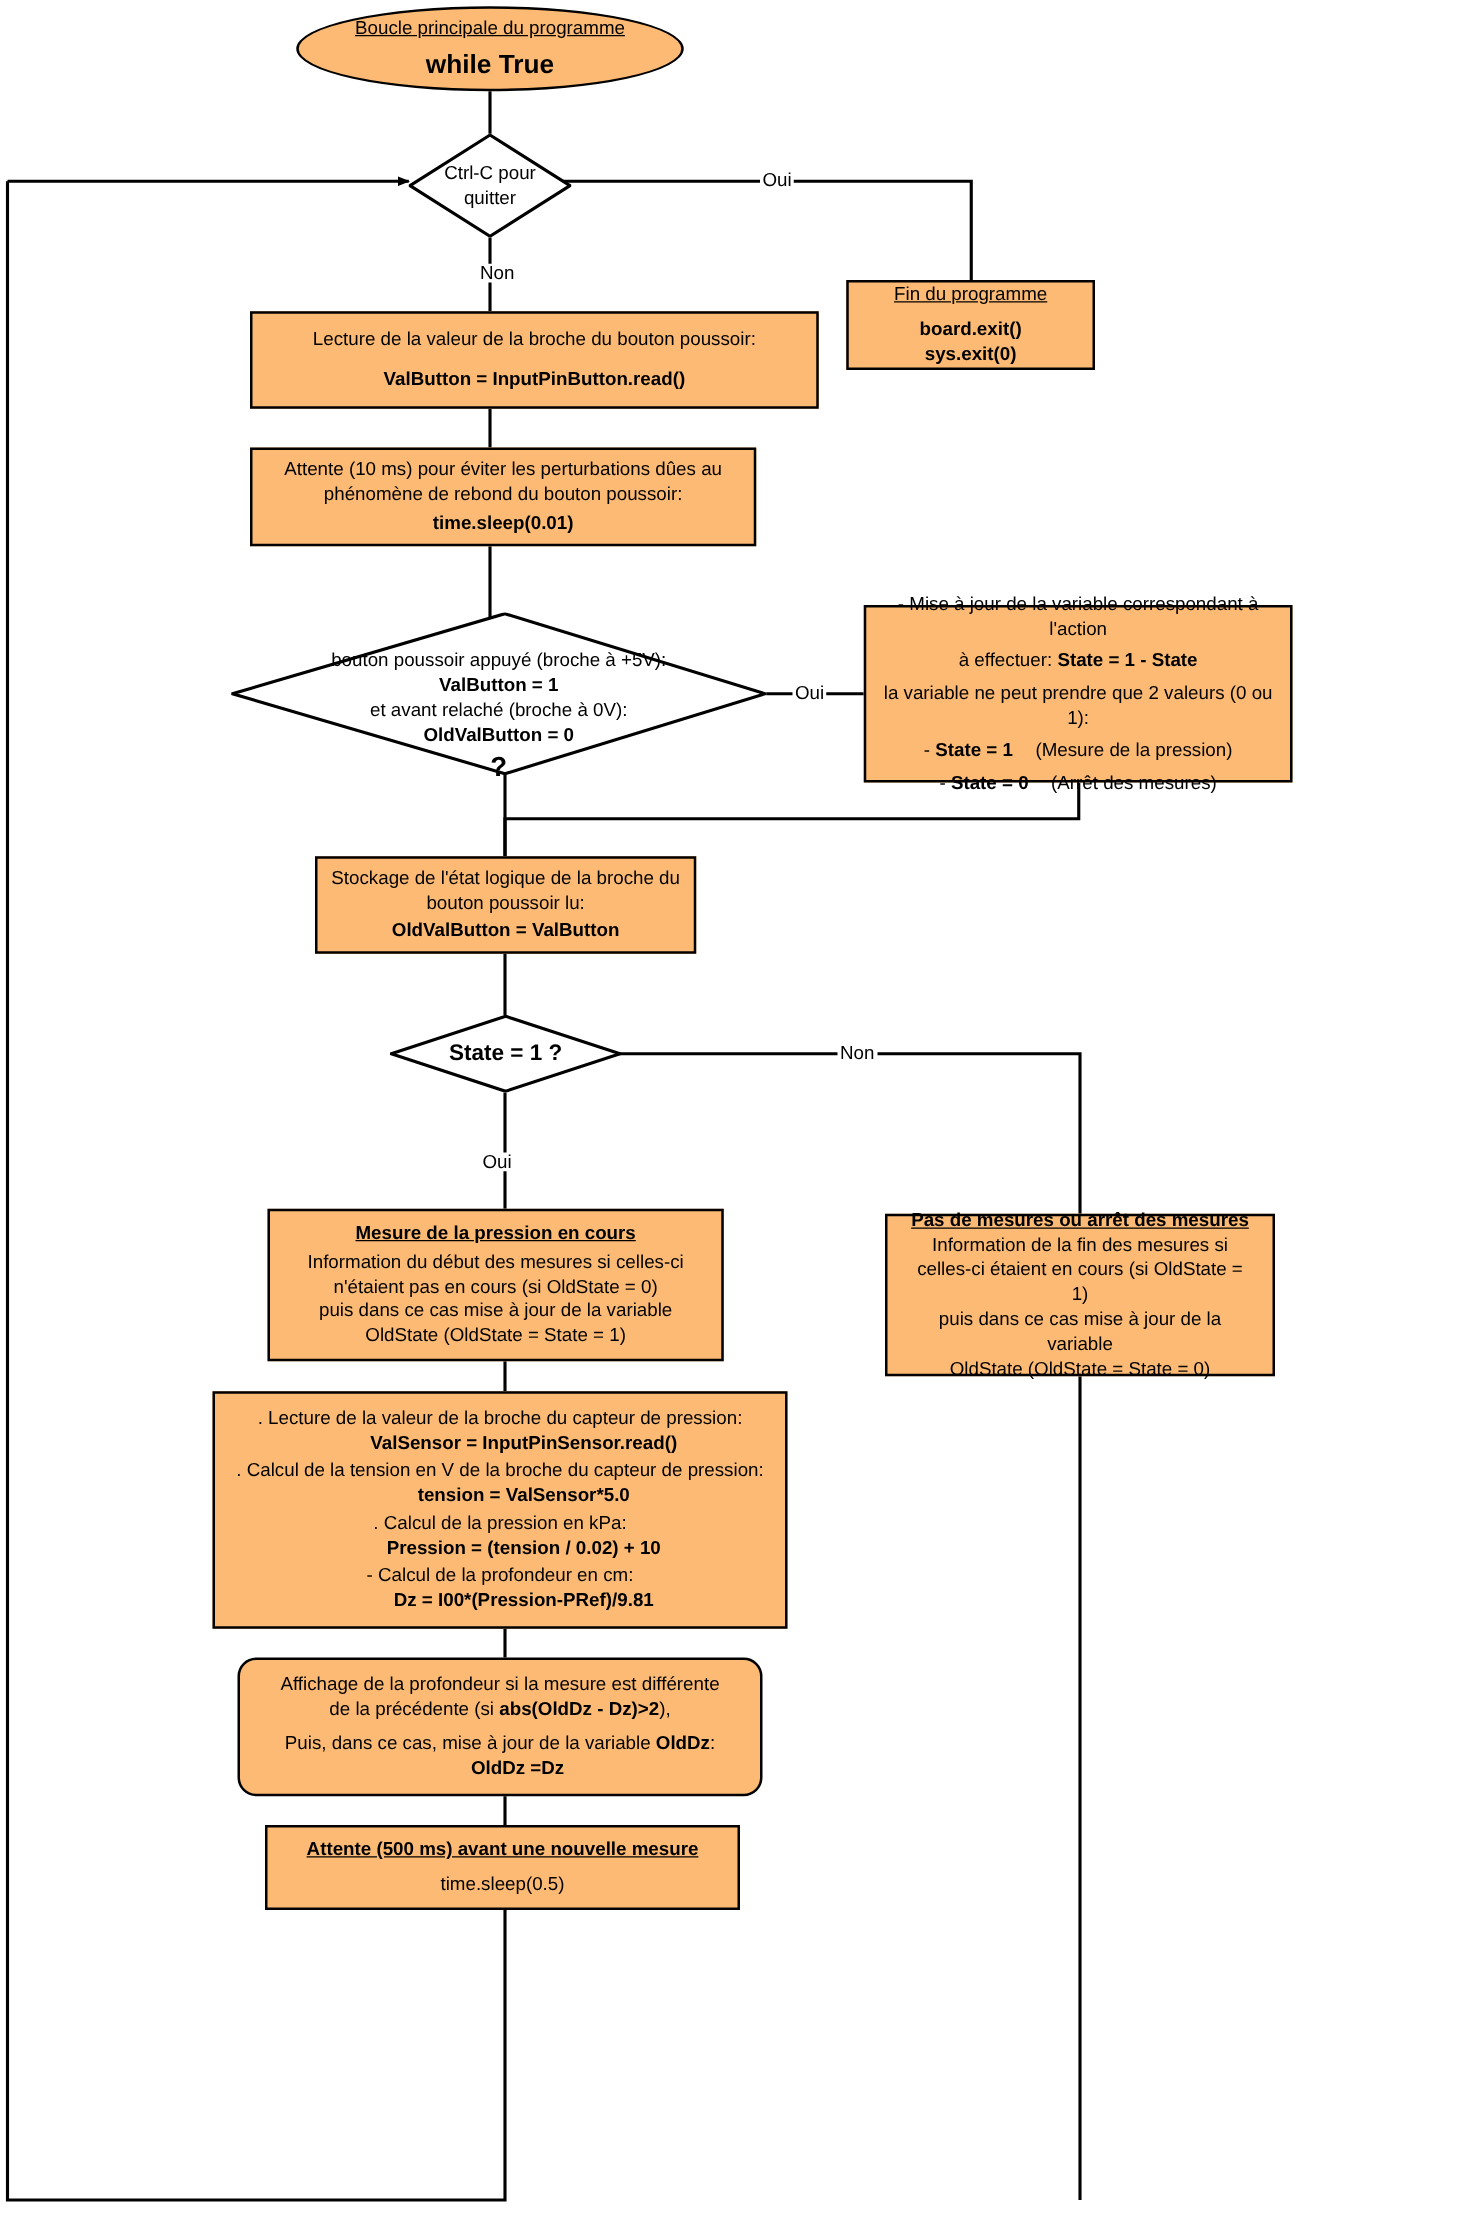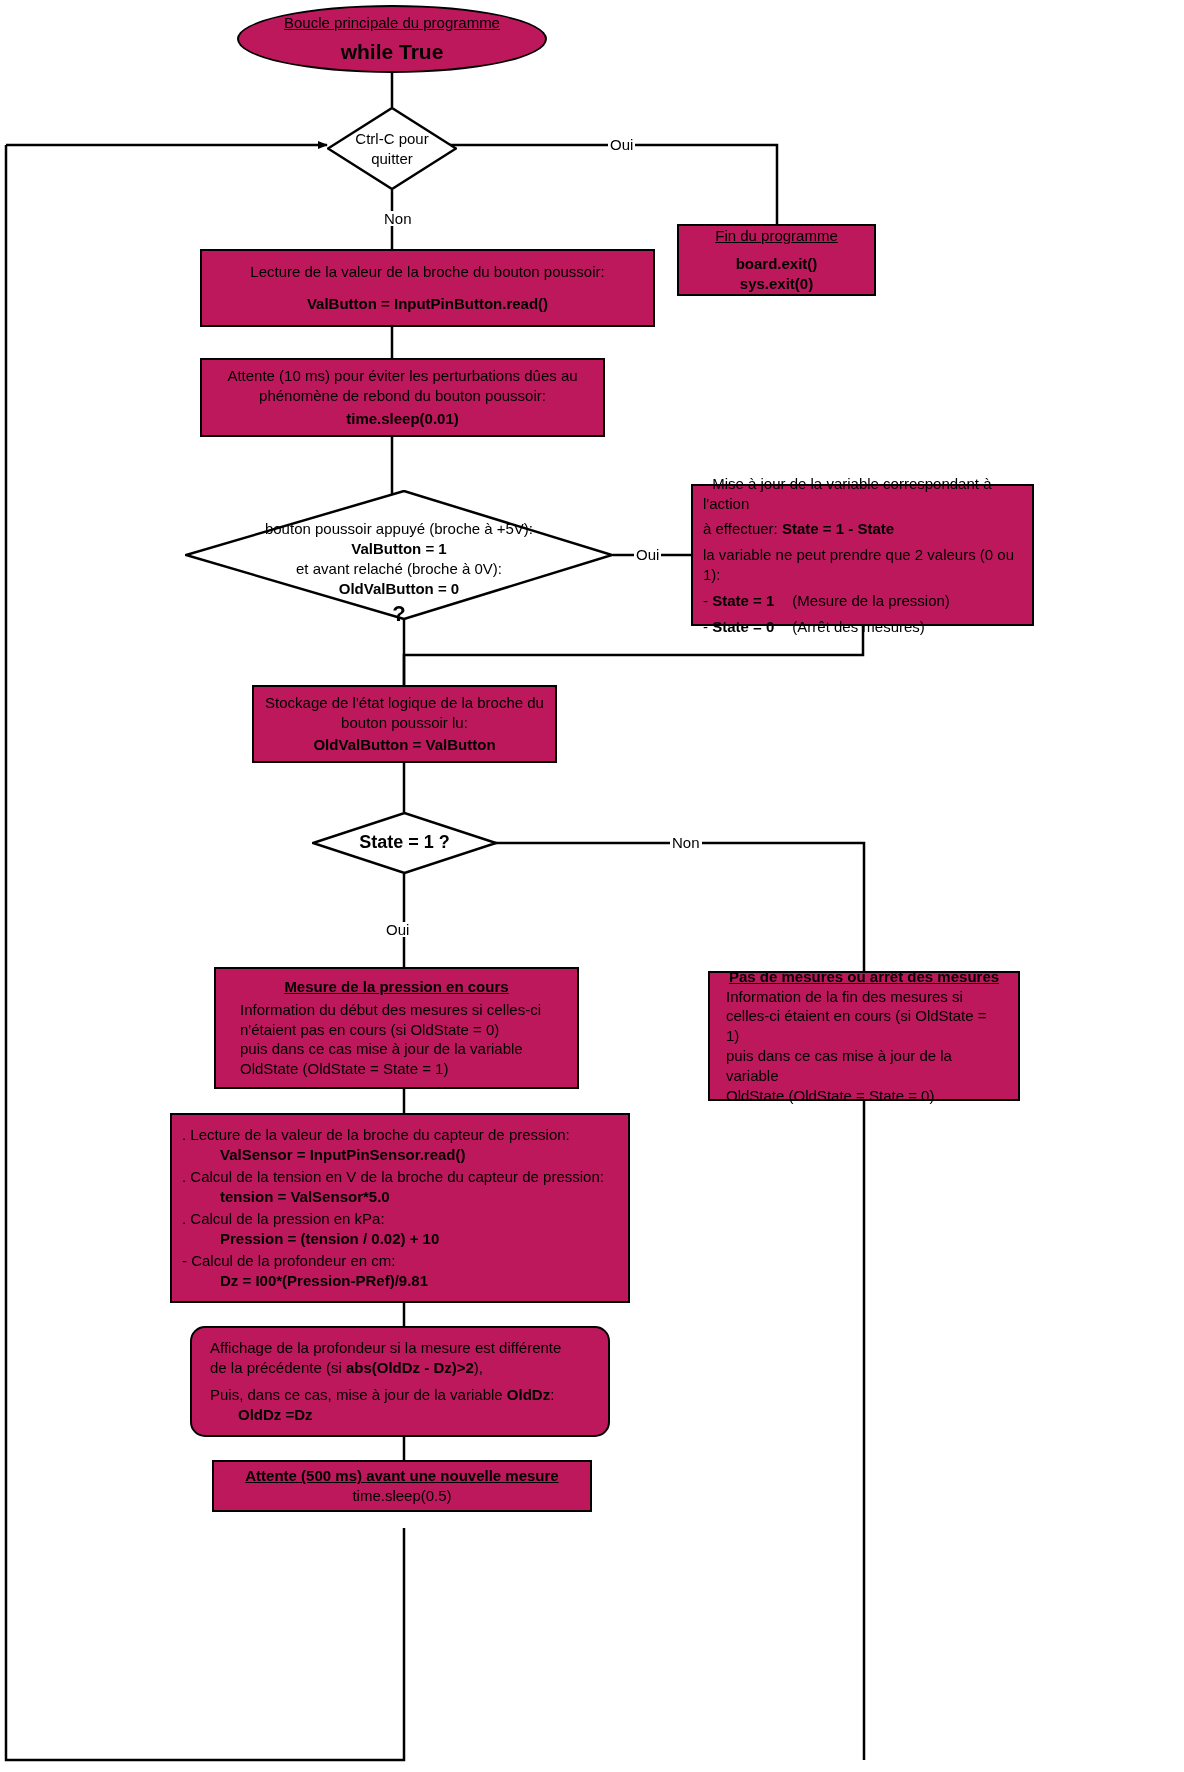--- a/index.html
+++ b/index.html
@@ -21,21 +21,21 @@
   #wires {
     position: absolute;
     left: 0;
     top: 0;
     width: 1184px;
     height: 1772px;
   }
   .node {
     position: absolute;
     box-sizing: border-box;
-    background: #be185d;
+    background: #fdba74;
   }
   .box {
     border: 2px solid #000000;
     display: flex;
     flex-direction: column;
     justify-content: center;
   }
   .terminator {
     border: 2px solid #000000;
     border-radius: 50% / 50%;
@@ -63,21 +63,21 @@
     text-align: center;
   }
   .t {
     font-size: 15px;
     line-height: 1.32;
     text-align: center;
   }
   .tl {
     font-size: 15px;
     line-height: 1.32;
-    text-align: left;
+    text-align: center;
   }
   .b { font-weight: bold; }
   .u { text-decoration: underline; }
   .gap { height: 12px; }
   .edge-label {
     position: absolute;
     font-size: 15px;
     background: #ffffff;
     padding: 0 2px;
     line-height: 1;
@@ -256,19 +256,19 @@
     <div class="tl">
       <span>de la précédente (si </span><span class="b">abs(OldDz - Dz)&gt;2</span><span>),</span>
     </div>
     <div class="gap"></div>
     <div class="tl">
       <span>Puis, dans ce cas, mise à jour de la variable </span><span class="b">OldDz</span><span>:</span>
     </div>
     <div class="tl b" style="padding-left:28px;">OldDz =Dz</div>
   </div>
 
-  <div class="node box" style="left:212px; top:1460px; width:380px; height:52px; padding:8px 10px; align-items:center;">
+  <div class="node box" style="left:212px; top:1460px; width:380px; height:68px; padding:8px 10px; align-items:center;">
     <div class="t u b">Attente (500 ms) avant une nouvelle mesure</div>
     <div class="gap"></div>
     <div class="t">time.sleep(0.5)</div>
   </div>
 
 </div>
 
 </body></html>

